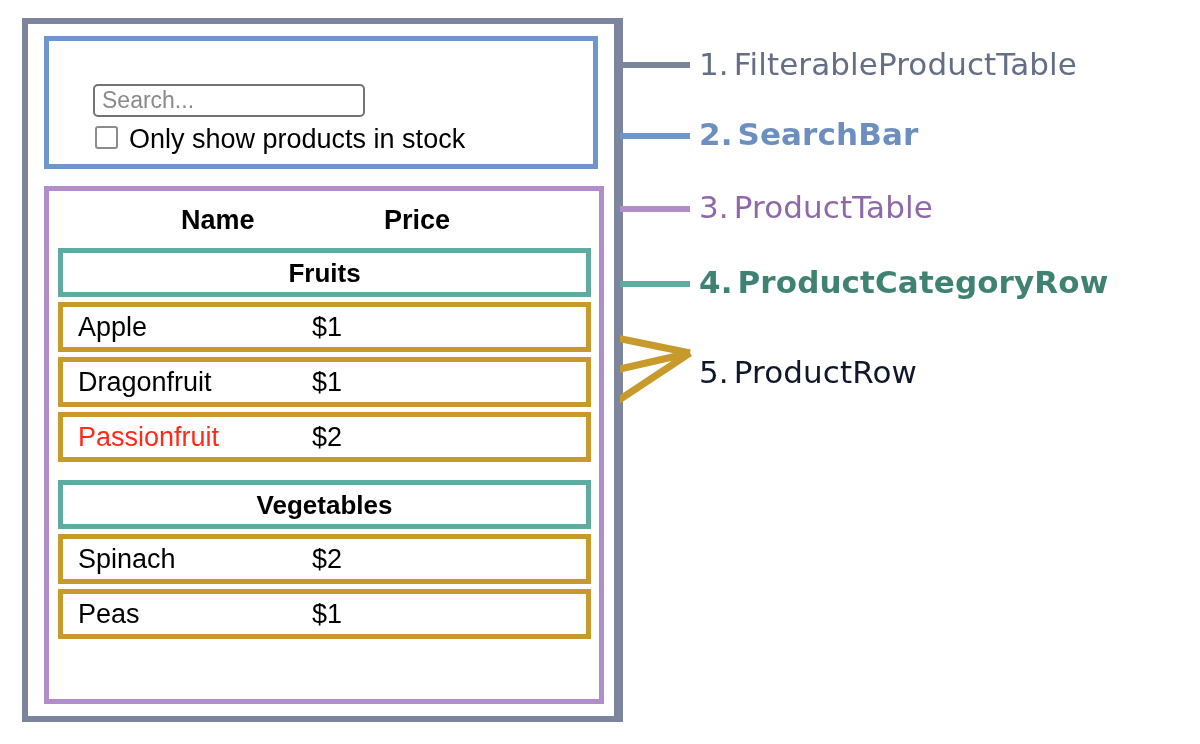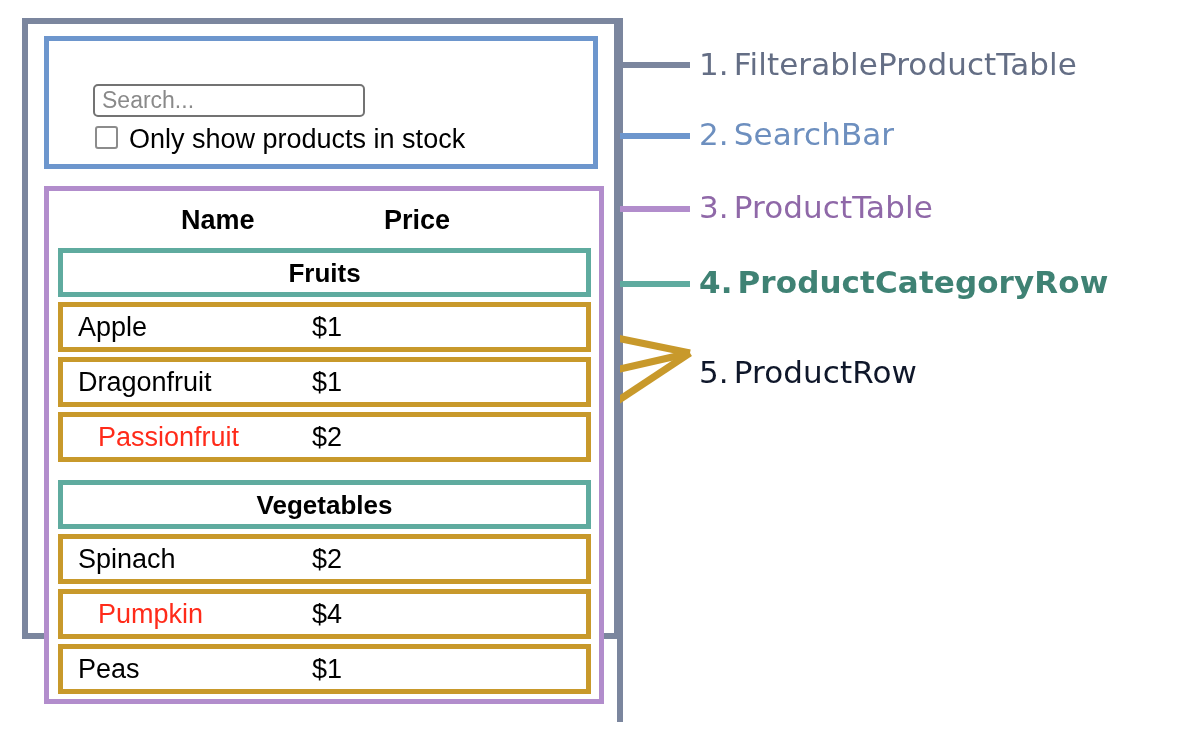--- a/index.html
+++ b/index.html
@@ -30,21 +30,21 @@
     height: 744px;
     pointer-events: none;
   }
 
   
   .outer-box {
     position: absolute;
     left: 22px;
     top: 18px;
     width: 598px;
-    height: 621px;
+    height: 704px;
     border: 6px solid #7b869e;
     box-sizing: border-box;
     background: #ffffff;
   }
 
   
   .searchbar-box {
     position: absolute;
     left: 44px;
     top: 35px;
@@ -168,36 +168,36 @@
     position: absolute;
     top: 50%;
     transform: translateY(-50%);
     font-size: 27px;
     font-family: "Liberation Sans", sans-serif;
     line-height: 1;
     color: #000000;
   }
   .pr-name  { left: 15px; }
   .pr-price { left: 249px; }
-  .out-of-stock { color: #ff2b1a; margin-left: 20px; }
+  .out-of-stock { color: #ff2b1a; }
 
   .group-gap { height: 13px; }
 
   
   .annot {
     position: absolute;
     font-family: "DejaVu Sans", sans-serif;
     font-size: 31px;
     white-space: nowrap;
     letter-spacing: 0.1px;
     line-height: 1;
   }
   .annot .num { margin-right: 5px; }
   .annot-1 { left: 699px; top: 49px;  color: #646e85; }
-  .annot-2 { left: 699px; top: 119px; color: #6d8fbf; }
+  .annot-2 { left: 699px; top: 119px; color: #6d8fbf; font-weight: bold; }
   .annot-3 { left: 699px; top: 192px; color: #8f68a8; }
   .annot-4 { left: 699px; top: 267px; color: #3f8274; font-weight: bold; }
   .annot-5 { left: 699px; top: 337px; color: #0f172a; margin-top: 20px; }
 </style>
 </head>
 <body>
 
 <div id="stage">
 
   <svg id="connectors" viewBox="0 0 1200 744" width="1200" height="744">
@@ -263,24 +263,20 @@
 
         <div class="category-row">
           <span class="category-label">Vegetables</span>
         </div>
 
         <div class="product-row">
           <span class="pr-name">Spinach</span>
           <span class="pr-price">$2</span>
         </div>
 
-        <div class="product-row">
-          <span class="pr-name out-of-stock">Pumpkin</span>
-          <span class="pr-price">$4</span>
-        </div>
 
         <div class="product-row">
           <span class="pr-name">Peas</span>
           <span class="pr-price">$1</span>
         </div>
 
       </div>
     </div>
   </div>
 

